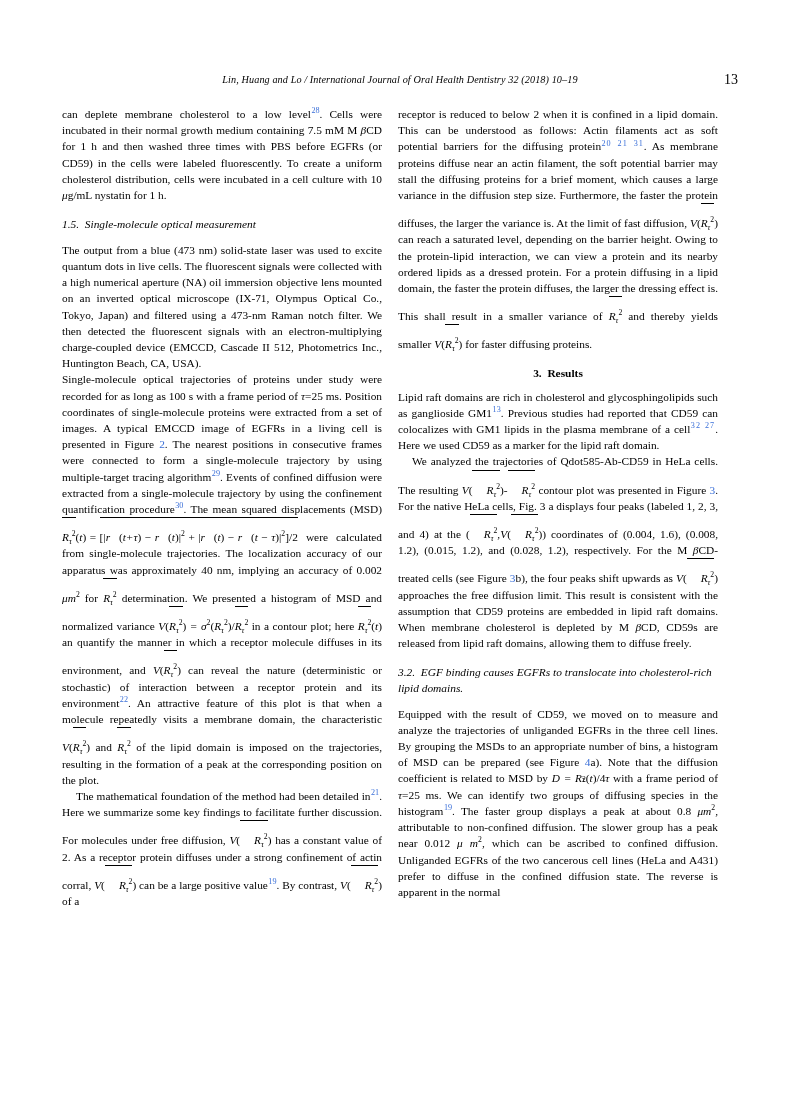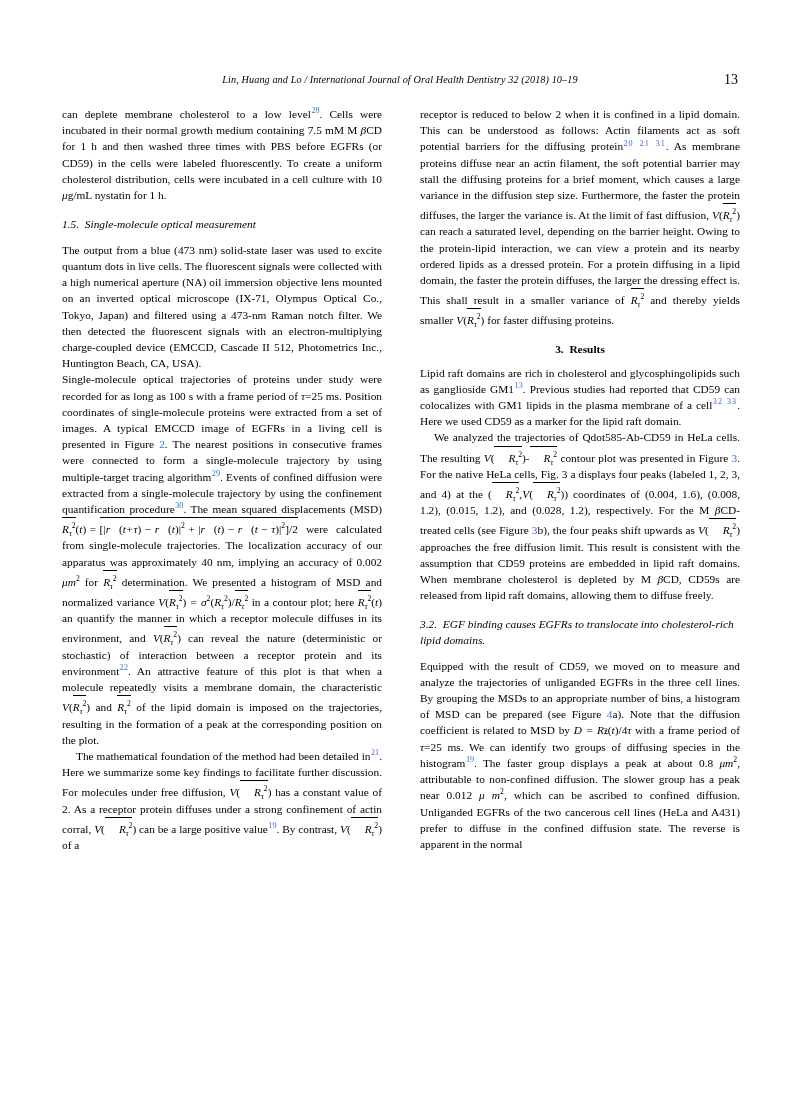--- a/index.html
+++ b/index.html
@@ -46,21 +46,21 @@
     font-size: 14px;
   }
   
   .columns {
     position: absolute;
     left: 62px;
     top: 106px;
     width: 678px;
     height: 950px;
     display: flex;
-    gap: 38px;
+    gap: 16px;
   }
   .col {
     width: 320px;
     font-size: 11.35px;
     line-height: 16.2px;
     text-align: justify;
     text-justify: inter-word;
     hyphens: manual;
   }
   p {
@@ -110,21 +110,21 @@
   }
   .math {
     font-style: italic;
     font-family: "Liberation Serif", "DejaVu Serif", serif;
     white-space: nowrap;
   }
   .mathup { font-style: normal; }
   .ov {
     display: inline-block;
     border-top: 0.9px solid #000;
-    padding-top: 6px;
+    padding-top: 14px;
     line-height: 1.02;
   }
   .sub {
     font-size: 0.68em;
     vertical-align: sub;
     line-height: 0;
     font-style: italic;
   }
   .sup2 {
     font-size: 0.68em;
@@ -164,21 +164,21 @@
 
     </div>
 
     <div class="col">
 
       <p class="body"><span>receptor is reduced to below 2 when it is confined in a lipid domain. This can be understood as follows: Actin filaments act as soft potential barriers for the diffusing protein</span><sup class="refs">20 21 31</sup><span>. As membrane proteins diffuse near an actin filament, the soft potential barrier may stall the diffusing proteins for a brief moment, which causes a large variance in the diffusion step size. Furthermore, the faster the protein diffuses, the larger the variance is. At the limit of fast diffusion, </span><span class="math"><span class="math">V</span><span class="mathup">(</span><span class="ov"><span class="math">R</span><span class="sub">τ</span><span class="sup2">2</span></span><span class="mathup">)</span></span><span> can reach a saturated level, depending on the barrier height. Owing to the protein-lipid interaction, we can view a protein and its nearby ordered lipids as a dressed protein. For a protein diffusing in a lipid domain, the faster the protein diffuses, the larger the dressing effect is. This shall result in a smaller variance of </span><span class="math"><span class="ov"><span class="math">R</span><span class="sub">τ</span><span class="sup2">2</span></span></span><span> and thereby yields smaller </span><span class="math"><span class="math">V</span><span class="mathup">(</span><span class="ov"><span class="math">R</span><span class="sub">τ</span><span class="sup2">2</span></span><span class="mathup">)</span></span><span> for faster diffusing proteins.</span></p>
 
       <h2 class="sec"><span>3.</span>&nbsp;&nbsp;<span>Results</span></h2>
 
 
-      <p class="body"><span>Lipid raft domains are rich in cholesterol and glycosphingolipids such as ganglioside GM1</span><sup class="ref">13</sup><span>. Previous studies had reported that CD59 can colocalizes with GM1 lipids in the plasma membrane of a cell</span><sup class="refs">32 33</sup><span>. Here we used CD59 as a marker for the lipid raft domain.</span></p>
+      <p class="body"><span>Lipid raft domains are rich in cholesterol and glycosphingolipids such as ganglioside GM1</span><sup class="ref">13</sup><span>. Previous studies had reported that CD59 can colocalizes with GM1 lipids in the plasma membrane of a cell</span><sup class="refs">32 27</sup><span>. Here we used CD59 as a marker for the lipid raft domain.</span></p>
 
       <p class="indent"><span>We analyzed the trajectories of Qdot585-Ab-CD59 in HeLa cells. The resulting </span><span class="math"><span class="math">V</span><span class="mathup">(</span><span class="ov"><span class="math">R</span><span class="sub">τ</span><span class="sup2">2</span></span><span class="mathup">)-</span><span class="ov"><span class="math">R</span><span class="sub">τ</span><span class="sup2">2</span></span></span><span> contour plot was presented in Figure </span><a class="figlink" href="#">3</a><span>. For the native HeLa cells, Fig. 3 a displays four peaks (labeled 1, 2, 3, and 4) at the </span><span class="math"><span class="mathup">(</span><span class="ov"><span class="math">R</span><span class="sub">τ</span><span class="sup2">2</span></span><span class="mathup">,</span><span class="math">V</span><span class="mathup">(</span><span class="ov"><span class="math">R</span><span class="sub">τ</span><span class="sup2">2</span></span><span class="mathup">))</span></span><span> coordinates of (0.004, 1.6), (0.008, 1.2), (0.015, 1.2), and (0.028, 1.2), respectively. For the M </span><span class="math">β</span><span>CD-treated cells (see Figure </span><a class="figlink" href="#">3</a><span>b), the four peaks shift upwards as </span><span class="math"><span class="math">V</span><span class="mathup">(</span><span class="ov"><span class="math">R</span><span class="sub">τ</span><span class="sup2">2</span></span><span class="mathup">)</span></span><span> approaches the free diffusion limit. This result is consistent with the assumption that CD59 proteins are embedded in lipid raft domains. When membrane cholesterol is depleted by M </span><span class="math">β</span><span>CD, CD59s are released from lipid raft domains, allowing them to diffuse freely.</span></p>
 
       <h3 class="subsec"><span class="num">3.2.</span>&nbsp;&nbsp;<span>EGF binding causes EGFRs to translocate into cholesterol-rich lipid domains.</span></h3>
 
       <p class="body"><span>Equipped with the result of CD59, we moved on to measure and analyze the trajectories of unliganded EGFRs in the three cell lines. By grouping the MSDs to an appropriate number of bins, a histogram of MSD can be prepared (see Figure </span><a class="figlink" href="#">4</a><span>a). Note that the diffusion coefficient is related to MSD by </span><span class="math"><span class="math">D</span> = <span class="math">R</span><span style="display:inline-block;vertical-align:middle;font-size:0.68em;line-height:0.95;text-align:left;"><span class="sup2" style="display:block;vertical-align:baseline;font-size:1em;">2</span><span class="sub" style="display:block;vertical-align:baseline;font-size:1em;">τ</span></span><span class="mathup">(</span><span class="math">t</span><span class="mathup">)/4</span>τ</span><span> with a frame period of </span><span class="math">τ</span><span>=25 ms. We can identify two groups of diffusing species in the histogram</span><sup class="ref">19</sup><span>. The faster group displays a peak at about 0.8 </span><span class="math">μ<span style="font-style:italic">m</span><span class="sup2">2</span></span><span>, attributable to non-confined diffusion. The slower group has a peak near 0.012 </span><span class="math">μ <span style="font-style:italic">m</span><span class="sup2">2</span></span><span>, which can be ascribed to confined diffusion. Unliganded EGFRs of the two cancerous cell lines (HeLa and A431) prefer to diffuse in the confined diffusion state. The reverse is apparent in the normal</span></p>
 
     </div>
 
   </div>

